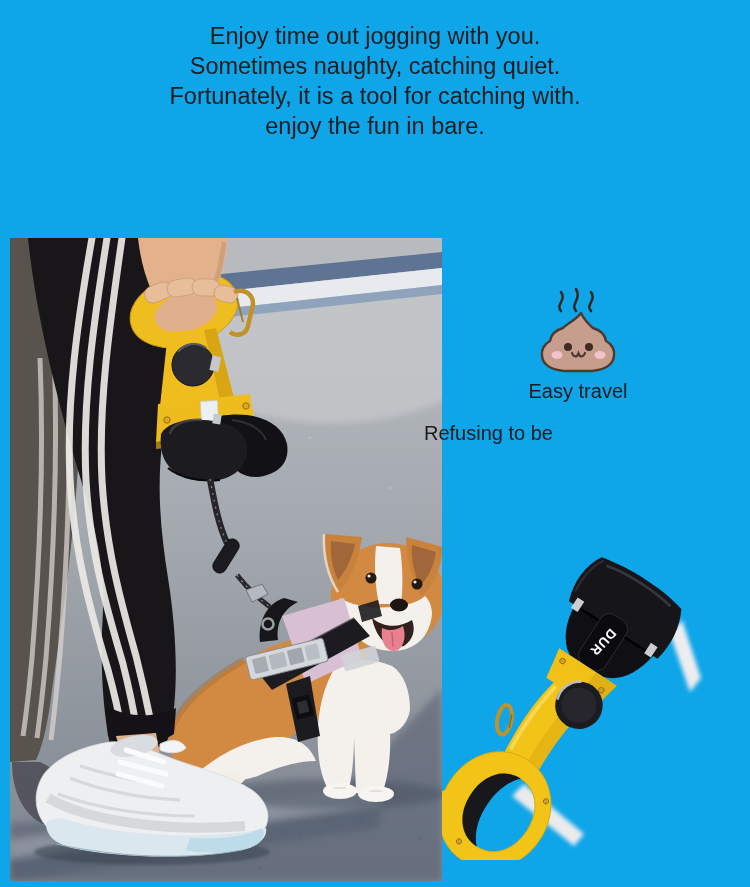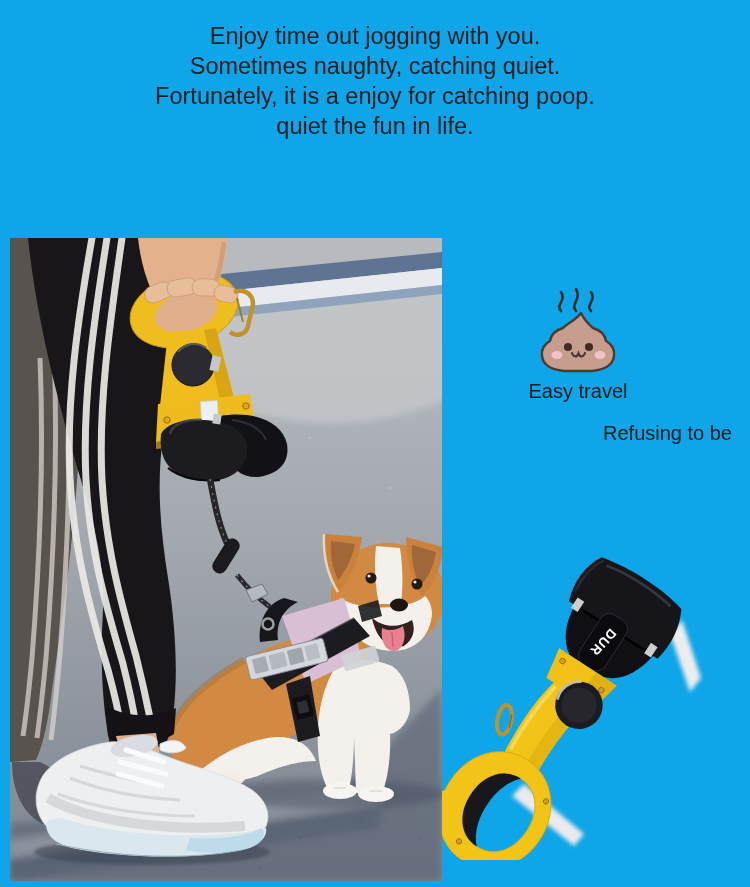--- a/index.html
+++ b/index.html
@@ -7,34 +7,34 @@
         font-family:"Liberation Sans",sans-serif;}
   .header{position:absolute;top:21px;left:0;width:750px;text-align:center;
           font-size:23.5px;line-height:30px;color:#1d1d1f;font-weight:400;letter-spacing:0;}
   .copy-line{white-space:nowrap;}
   .photo{position:absolute;left:10px;top:238px;width:432px;height:643px;display:block;}
   .right-panel{position:absolute;left:424px;top:238px;width:308px;height:649px;}
   .steam{position:absolute;left:132px;top:45px;display:block;}
   .poop{position:absolute;left:115px;top:70px;display:block;}
   .cap1{position:absolute;top:142px;left:0;width:100%;text-align:center;
         font-size:20px;line-height:23px;color:#1b1b1d;}
-  .cap2{position:absolute;top:184px;left:0;width:100%;text-align:right;
+  .cap2{position:absolute;top:184px;left:0;width:100%;text-align:left;
         font-size:20px;line-height:23px;color:#1b1b1d;}
   .product{position:absolute;left:18px;top:312px;display:block;}
 </style>
 </head>
 <body>
 
 <div class="page">
 
   <div class="header">
     <div class="copy-line">Enjoy time out jogging with you.</div>
     <div class="copy-line">Sometimes naughty, catching quiet.</div>
-    <div class="copy-line">Fortunately, it is a enjoy for catching poop.</div>
-    <div class="copy-line">quiet the fun in life.</div>
+    <div class="copy-line">Fortunately, it is a tool for catching with.</div>
+    <div class="copy-line">enjoy the fun in bare.</div>
   </div>
 
   <svg class="photo" viewBox="0 0 432 643">
     <defs>
       <linearGradient id="roadG" x1="0" y1="0" x2="0" y2="1">
         <stop offset="0" stop-color="#bcc0c5"></stop>
           <stop offset="0.45" stop-color="#a4a9af"></stop>
         <stop offset="0.75" stop-color="#8f959d"></stop>
           <stop offset="1" stop-color="#7e8590"></stop>
       </linearGradient>

